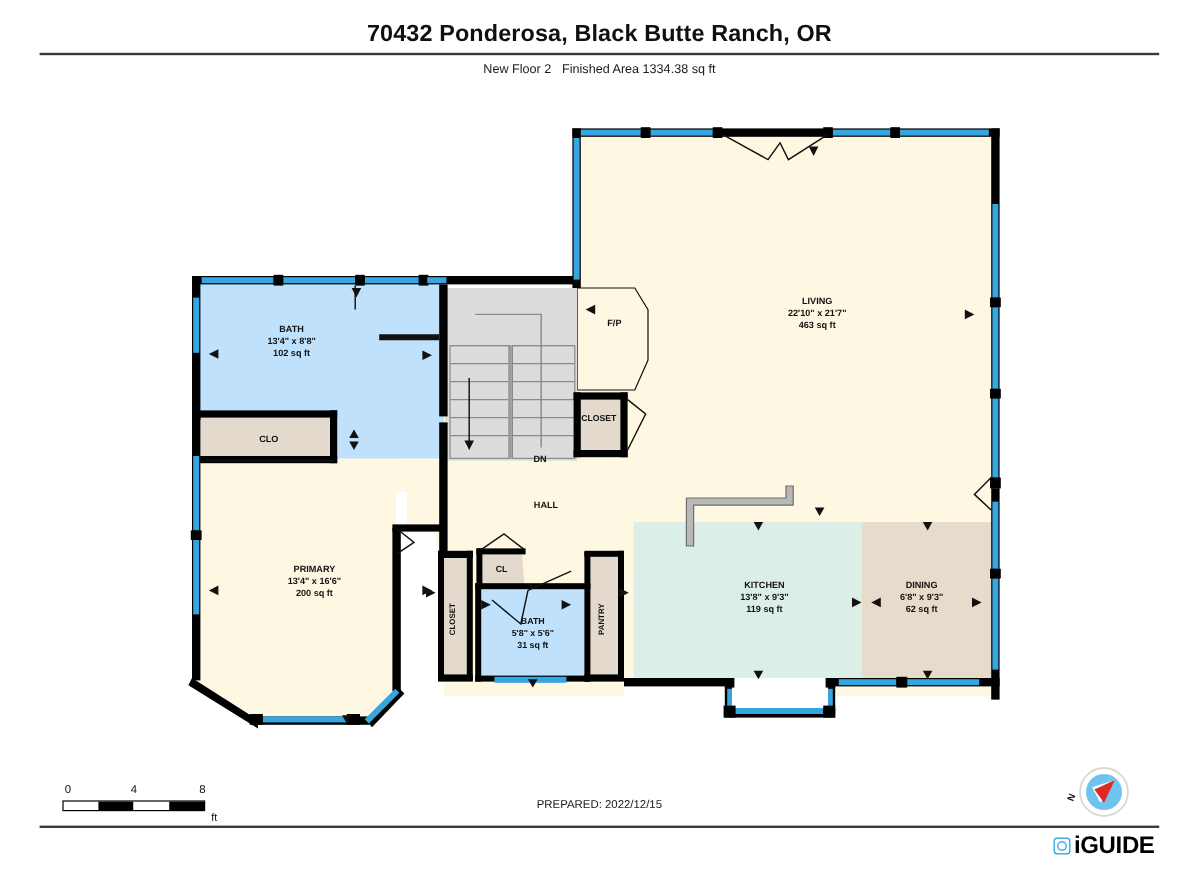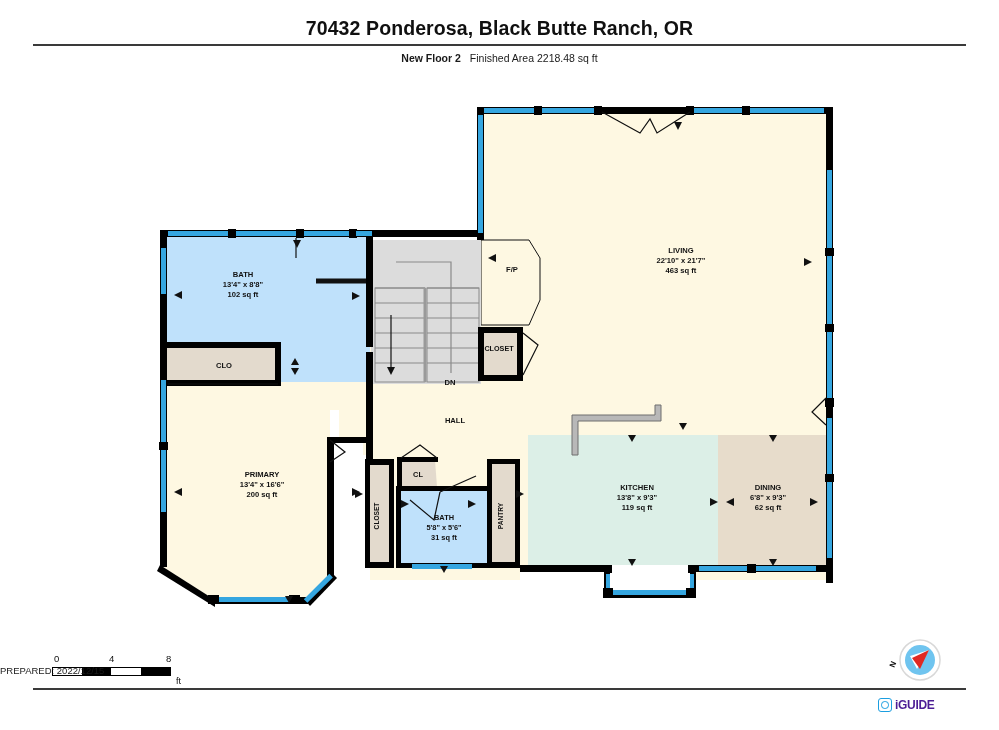--- a/index.html
+++ b/index.html
@@ -43,21 +43,21 @@
   .subtitle {
     position: absolute;
     top: 52px;
     left: 0;
     width: 999px;
     text-align: center;
     font-size: 10.5px;
     color: #1a1a1a;
   }
   .subtitle .floorname {
-    font-weight: bold;
+    font-weight: normal;
   }
   .subtitle .areatext {
     margin-left: 9px;
   }
   
   #plan-wrap {
     position: absolute;
     top: 0;
     left: 0;
     width: 999px;
@@ -91,20 +91,21 @@
     font-size: 9px;
     color: #111;
     left: 176px;
     top: 676px;
   }
   .prepared {
     position: absolute;
     left: 0;
     top: 665px;
     width: 999px;
+    text-align: center;
     font-size: 9.5px;
     color: #1a1a1a;
   }
   .footer-rule {
     position: absolute;
     left: 33px;
     top: 688px;
     width: 933px;
     height: 2px;
     background: #3a3a3a;
@@ -139,23 +140,23 @@
     content: "";
     position: absolute;
     left: 2.2px;
     top: 2.2px;
     width: 5.5px;
     height: 5.5px;
     border: 1.5px solid #1b9ee0;
     border-radius: 50%;
   }
   .iguide-text {
-    font-size: 12px;
+    font-size: 20px;
     font-weight: bold;
-    color: #4c1d95;
+    color: #000000;
     letter-spacing: -0.3px;
     line-height: 14px;
   }
   
   .compass {
     position: absolute;
     left: 898px;
     top: 638px;
     width: 44px;
     height: 44px;
@@ -176,21 +177,21 @@
   }
 </style>
 </head>
 <body>
 
 <div id="page">
 
   <div class="title">70432 Ponderosa, Black Butte Ranch, OR</div>
   <div class="title-rule"></div>
   <div class="subtitle">
-    <span class="floorname">New Floor 2</span><span class="areatext">Finished Area 2218.48 sq ft</span>
+    <span class="floorname">New Floor 2</span><span class="areatext">Finished Area 1334.38 sq ft</span>
   </div>
 
   <div id="plan-wrap">
     <svg width="999" height="730" viewBox="0 0 999 730" xmlns="http://www.w3.org/2000/svg">
 
       <g>
         <path d="M479,110 L831,110 L831,580 L607,580 L607,565 L520,565 L520,580 L370,580
                  L370,455 L363,455 L363,440 L339,440 L339,410 L330,410 L330,575
                  L305,600 L215,600 L160,565 L160,345 L278,345 L278,382 L370,382
                  L370,240 L479,240 Z" fill="#FEF8E2"></path>

